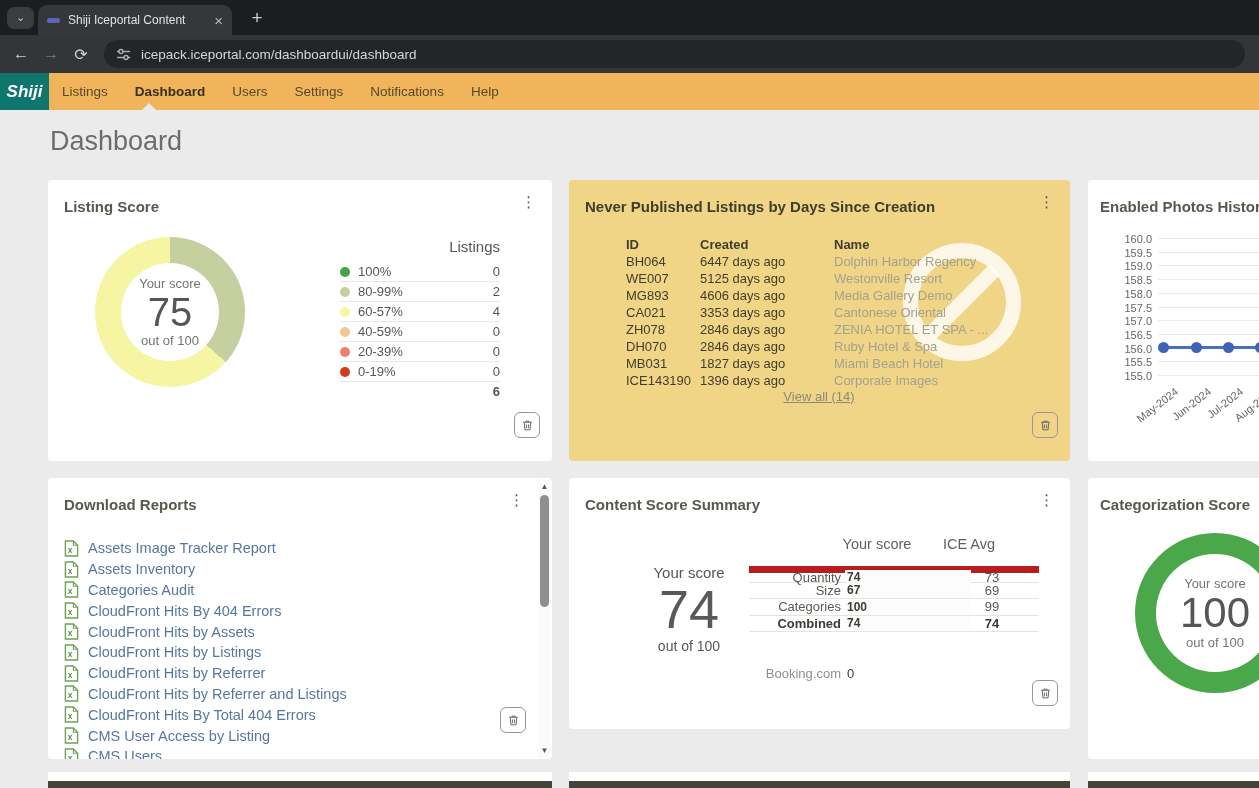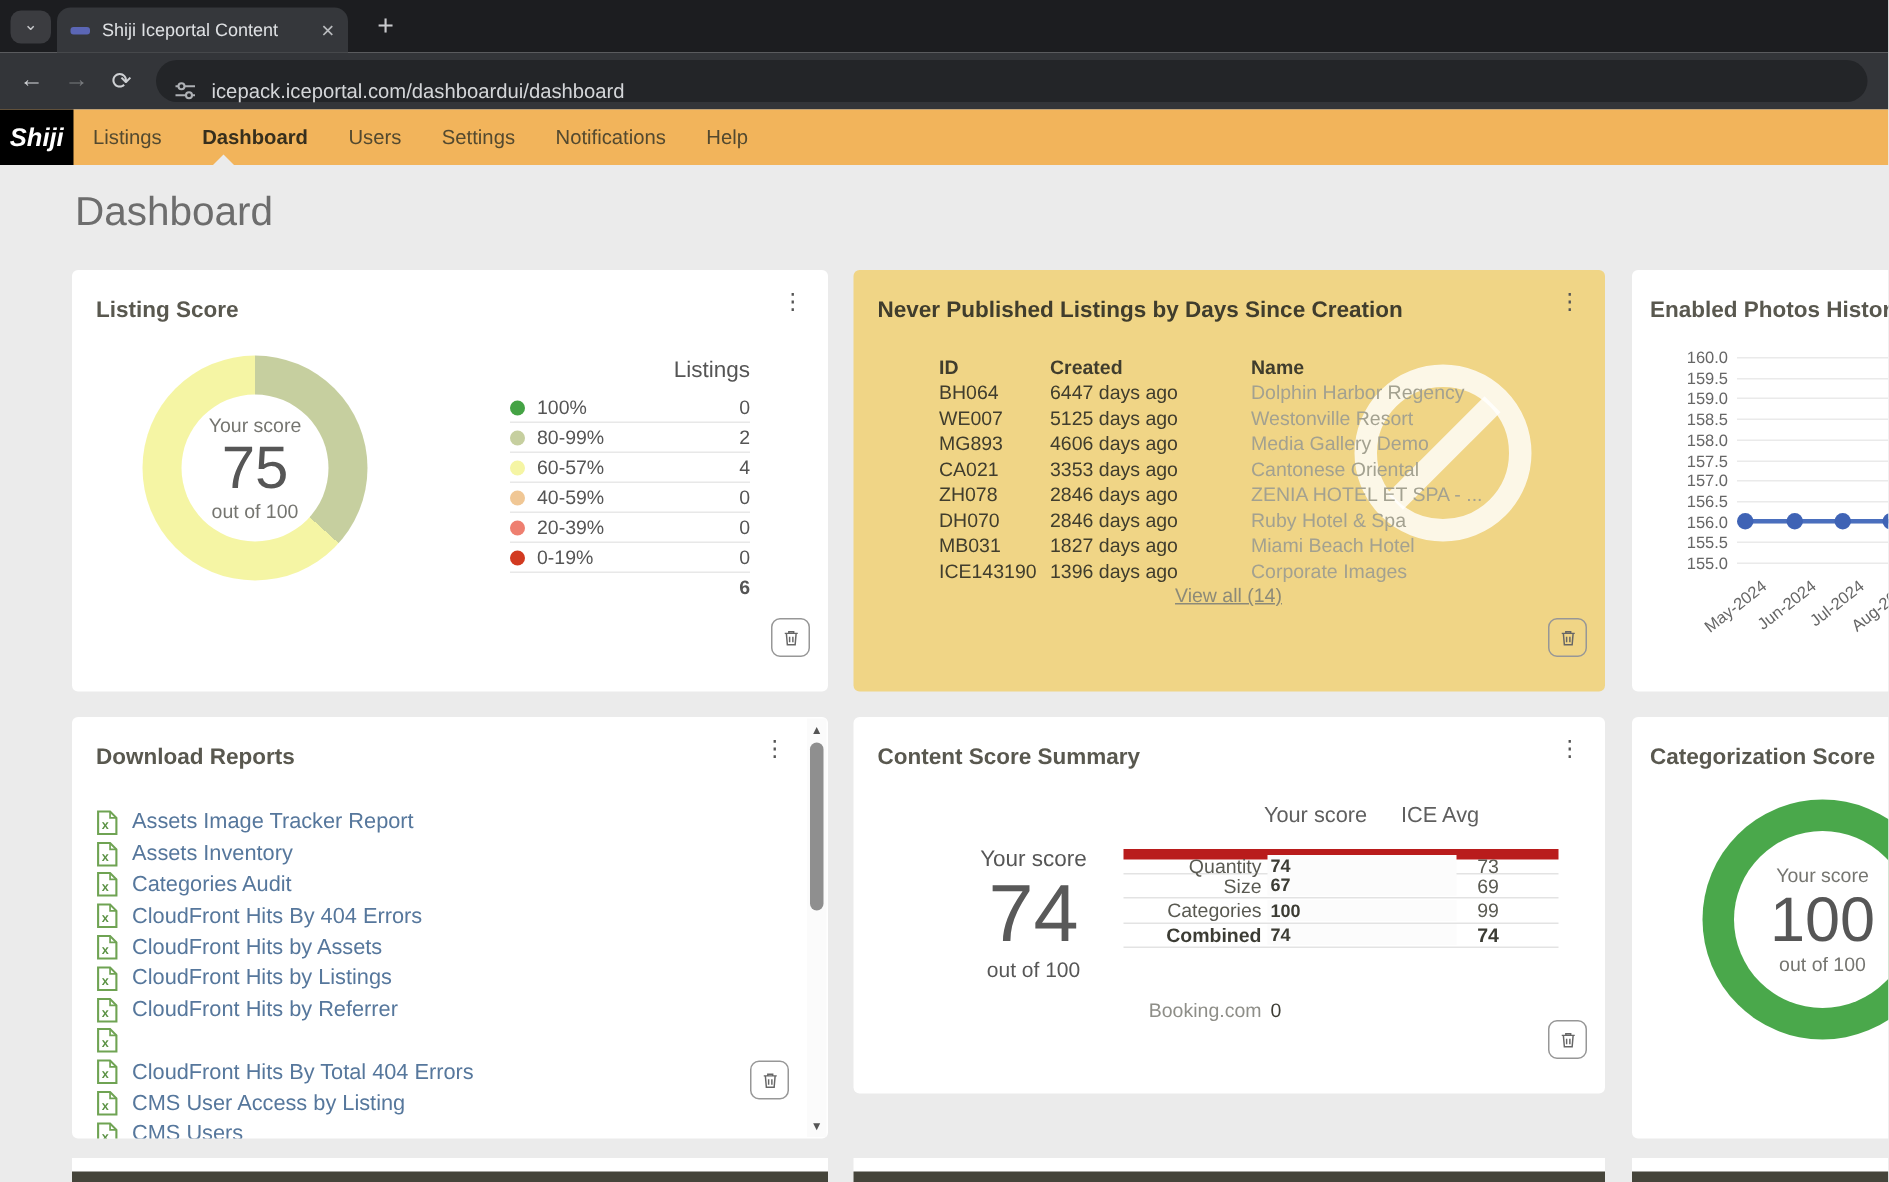--- a/index.html
+++ b/index.html
@@ -17,27 +17,27 @@
   .tab-title { color:#dfe1e4; font-size:12px; white-space:nowrap; overflow:hidden; flex:1; }
   .tab-close { color:#b9bbbe; font-size:15px; margin-left:6px; cursor:pointer; }
   .new-tab { position:absolute; left:243px; top:5px; width:28px; height:28px; color:#c9cacd;
              font-size:19px; text-align:center; line-height:26px; cursor:pointer; }
   .toolbar { position:absolute; top:35px; left:0; right:0; height:38px; background:#333539;
              display:flex; align-items:center; }
   .nav-btn { width:30px; text-align:center; font-size:16px; color:#cfd1d4; }
   .nav-btn.back { margin-left:6px; }
   .nav-btn.fwd { color:#787b7e; }
   .omnibox { flex:1; height:28px; margin:0 14px 0 8px; background:#232528; border-radius:14px;
-             display:flex; align-items:flex-end; padding:0 12px; }
+             display:flex; align-items:center; padding:0 12px; }
   .omnibox .tune { flex:none; margin-right:10px; }
   .omnibox .url { color:#d4d6d9; font-size:13.5px; white-space:nowrap; }
 
   
   .navbar { position:absolute; top:73px; left:0; right:0; height:37px; background:#f2b45b; }
-  .logo { position:absolute; left:0; top:0; width:49px; height:37px; background:#000000; color:#fff;
+  .logo { position:absolute; left:0; top:0; width:49px; height:37px; background:#0f766e; color:#fff;
           font-weight:bold; font-style:italic; font-size:17px; display:flex; align-items:center; justify-content:center; }
   .nav-items { position:absolute; left:62px; top:0; height:100%; display:flex; align-items:center;
                gap:27px; font-size:13.5px; color:#53492f; }
   .nav-items .nv { cursor:pointer; }
   .nav-items .nv.active { color:#372f1d; font-weight:bold; }
   .nav-caret { position:absolute; left:142px; bottom:0; width:0; height:0;
                border-left:7px solid transparent; border-right:7px solid transparent; border-bottom:7px solid #ebebeb; }
 
   .page-title { position:absolute; left:50px; top:126px; font-size:27px; font-weight:400; color:#6d6d6d; }
 
@@ -105,21 +105,21 @@
   .sb-thumb { position:absolute; left:2px; top:16px; width:9px; height:112px; background:#8f8f8f;
               border-radius:5px; cursor:pointer; }
 
   
   .cs-left { position:absolute; left:55px; top:86px; width:130px; text-align:center; color:#565656; }
   .cs-left .score-pre { font-size:15px; color:#565656; }
   .cs-left .big { font-size:54px; line-height:1.05; color:#595959; }
   .cs-left .score-suf { font-size:14px; color:#565656; }
   .cs-head { position:absolute; left:180px; top:58px; width:290px; font-size:14.5px; color:#5f5f5f; }
   .cs-h1 { position:absolute; left:78px; width:100px; text-align:center; }
-  .cs-h2 { position:absolute; left:185px; width:70px; }
+  .cs-h2 { position:absolute; left:185px; width:70px; text-align:center; }
   .cs-table { position:absolute; left:180px; top:88px; width:290px; }
   .cs-row { display:flex; align-items:center; height:16.5px; border-bottom:1px solid #e3e3e3; }
   .cs-row.first { border-top:7px solid #b91c1c; }
   .cs-label { width:96px; text-align:right; padding-right:4px; font-size:13px; color:#5a5a52; white-space:nowrap; }
   .cs-row.total .cs-label, .cs-row.total .cs-ice { font-weight:bold; color:#3c3c34; }
   .cs-barwrap { position:relative; width:126px; height:14px; background:#fcfcfc; flex:none; }
   .cs-bar { height:14px; }
   .bar-sage { background:#c4cf96; } .bar-green { background:#4ba04b; } .bar-yellow { background:#fafa8f; }
   .cs-barval { position:absolute; left:2px; top:0; font-size:12px; font-weight:bold; color:#3c3c34; line-height:14px; }
   .cs-ice { width:42px; text-align:center; font-size:13px; color:#5a5a52; }
@@ -387,20 +387,21 @@
             <text x="4" y="13.5" font-size="9" font-weight="bold" fill="#5a9143">x</text>
           </svg>
         <a>CloudFront Hits by Referrer</a>
         </div>
       <div class="rpt-item">
         <svg class="xl-icon" viewBox="0 0 16 18">
             <path d="M1.5 1h8.5l4.5 4.5V17h-13z" fill="#fff" stroke="#6fa353" stroke-width="1.5"></path>
             <path d="M10 1v4.5h4.5" fill="none" stroke="#6fa353" stroke-width="1.2"></path>
             <text x="4" y="13.5" font-size="9" font-weight="bold" fill="#5a9143">x</text>
           </svg>
+        <a>CloudFront Hits by Referrer and Listings</a>
         </div>
       <div class="rpt-item">
         <svg class="xl-icon" viewBox="0 0 16 18">
             <path d="M1.5 1h8.5l4.5 4.5V17h-13z" fill="#fff" stroke="#6fa353" stroke-width="1.5"></path>
             <path d="M10 1v4.5h4.5" fill="none" stroke="#6fa353" stroke-width="1.2"></path>
             <text x="4" y="13.5" font-size="9" font-weight="bold" fill="#5a9143">x</text>
           </svg>
         <a>CloudFront Hits By Total 404 Errors</a>
         </div>
       <div class="rpt-item">

